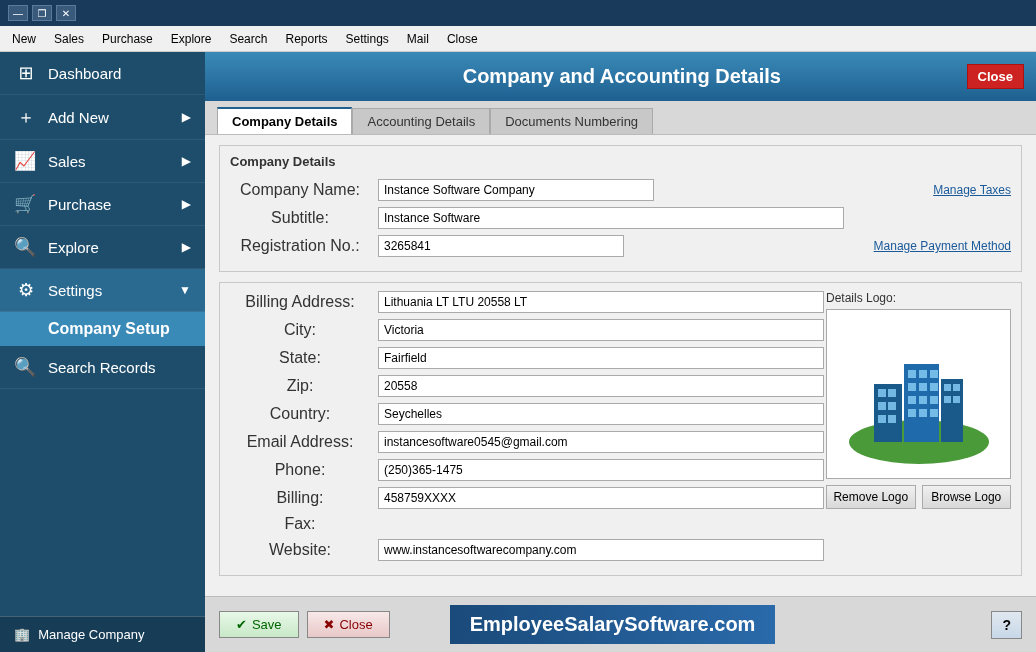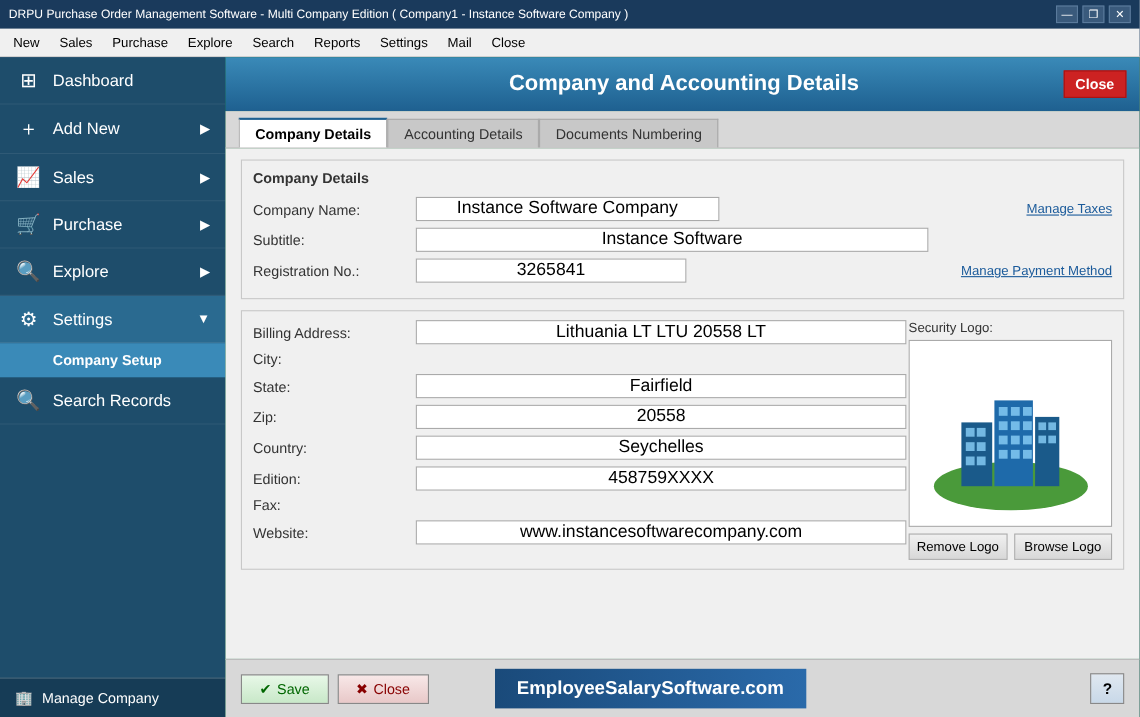--- a/index.html
+++ b/index.html
@@ -68,21 +68,21 @@
       font-weight: 500;
       gap: 10px;
       border-bottom: 1px solid rgba(255,255,255,0.08);
     }
     .sidebar-nav-item.active { background: #2a6a90; }
     .sidebar-icon { font-size: 18px; width: 24px; text-align: center; }
     .sidebar-arrow { margin-left: auto; font-size: 12px; }
 
     .sidebar-sub-item {
       padding: 8px 14px 8px 48px;
-      font-size: 13px;
+      font-size: 16px;
       cursor: pointer;
       color: #cce4f0;
     }
     .sidebar-sub-item.active {
       background: #3a8ab8;
       color: white;
       font-weight: bold;
     }
 
     .sidebar-bottom {
@@ -169,35 +169,34 @@
     }
 
     .form-row {
       display: flex;
       align-items: center;
       margin-bottom: 6px;
       gap: 8px;
     }
     .form-label {
       width: 140px;
-      font-size: 13px;
+      font-size: 16px;
       color: #333;
-      text-align: left;
+      text-align: center;
       flex-shrink: 0;
     }
     .form-input {
       flex: 1;
       max-width: 460px;
       height: 22px;
       border: 1px solid #aaa;
       background: white;
       padding: 2px 5px;
-      font-size: 16px;
+      font-size: 12px;
       outline: none;
-      text-align: center;
     }
 
     .manage-link {
       color: #1a5a9a;
       font-size: 12px;
       text-decoration: underline;
       cursor: pointer;
       white-space: nowrap;
     }
 
@@ -270,36 +269,35 @@
       padding: 5px 10px;
       cursor: pointer;
       font-weight: bold;
       font-size: 14px;
     }
 
     .footer-brand {
       background: linear-gradient(to right, #1a4a7a, #2a6aaa);
       color: white;
       padding: 8px 20px;
-      font-size: 17px;
+      font-size: 20px;
       font-weight: bold;
     }
 
     .company-details-section {
       background: #f0f0f0;
       border: 1px solid #c8c8c8;
       padding: 8px 10px;
       margin-bottom: 10px;
     }
   </style>
 </head>
 <body>
 
 <div class="title-bar">
-  <span style="font-size:11px;">DRPU Purchase Order Management Software - Multi Company Edition ( Company1 - Instance Software Company )</span>
   <div class="title-bar-controls">
     <button class="title-btn">—</button>
     <button class="title-btn">❐</button>
     <button class="title-btn">✕</button>
   </div>
 </div>
 
 <div class="menu-bar">
   <span class="menu-item">New</span>
   <span class="menu-item">Sales</span>
@@ -400,49 +398,58 @@
 
         <div class="main-content-row">
           <div class="left-form">
 
             <div class="form-row">
               <span class="form-label">Billing Address:</span>
               <input class="form-input" type="text" value="Lithuania LT LTU 20558 LT" style="">
             </div>
             <div class="form-row">
               <span class="form-label">City:</span>
+              <input class="form-input" type="text" value="Victoria" style="">
             </div>
             <div class="form-row">
               <span class="form-label">State:</span>
               <input class="form-input" type="text" value="Fairfield" style="">
             </div>
             <div class="form-row">
               <span class="form-label">Zip:</span>
               <input class="form-input" type="text" value="20558" style="">
             </div>
             <div class="form-row">
               <span class="form-label">Country:</span>
               <input class="form-input" type="text" value="Seychelles" style="">
             </div>
             <div class="form-row">
-              <span class="form-label">Edition:</span>
+              <span class="form-label">Email Address:</span>
+              <input class="form-input" type="text" value="instancesoftware0545@gmail.com" style="">
+            </div>
+            <div class="form-row">
+              <span class="form-label">Phone:</span>
+              <input class="form-input" type="text" value="(250)365-1475" style="">
+            </div>
+            <div class="form-row">
+              <span class="form-label">Billing:</span>
               <input class="form-input" type="text" value="458759XXXX" style="">
             </div>
             <div class="form-row">
               <span class="form-label">Fax:</span>
             </div>
             <div class="form-row">
               <span class="form-label">Website:</span>
               <input class="form-input" type="text" value="www.instancesoftwarecompany.com" style="">
             </div>
 
           </div>
 
           <div class="logo-panel">
-            <div class="logo-label">Security Logo:</div>
+            <div class="logo-label">Details Logo:</div>
             <div class="logo-box">
               <svg class="logo-svg" viewBox="0 0 150 140" xmlns="http://www.w3.org/2000/svg">
 
                 <ellipse cx="75" cy="118" rx="70" ry="22" fill="#4a9a3a"></ellipse>
 
                 <rect x="30" y="60" width="28" height="58" fill="#1a5a8a"></rect>
                 <rect x="60" y="40" width="35" height="78" fill="#1e6aaa"></rect>
                 <rect x="97" y="55" width="22" height="63" fill="#1a5a8a"></rect>
 
                 <rect x="34" y="65" width="8" height="8" fill="#8ad0f8" opacity="0.8"></rect>

